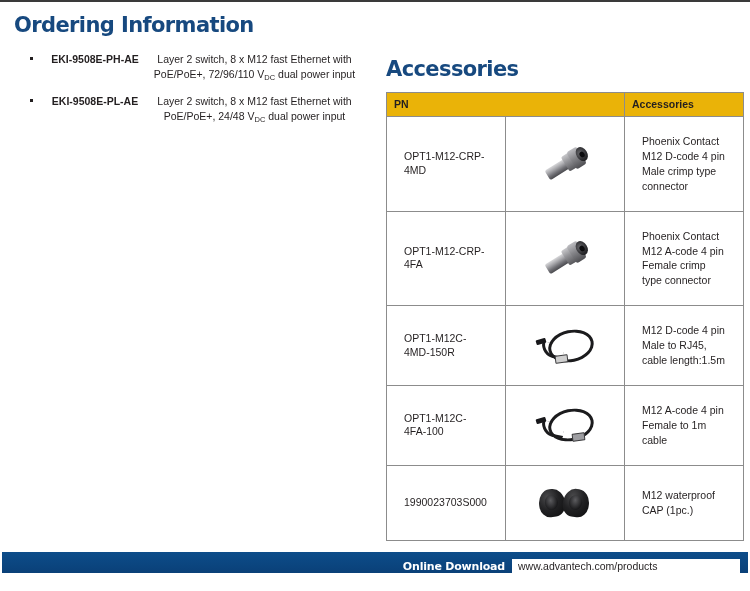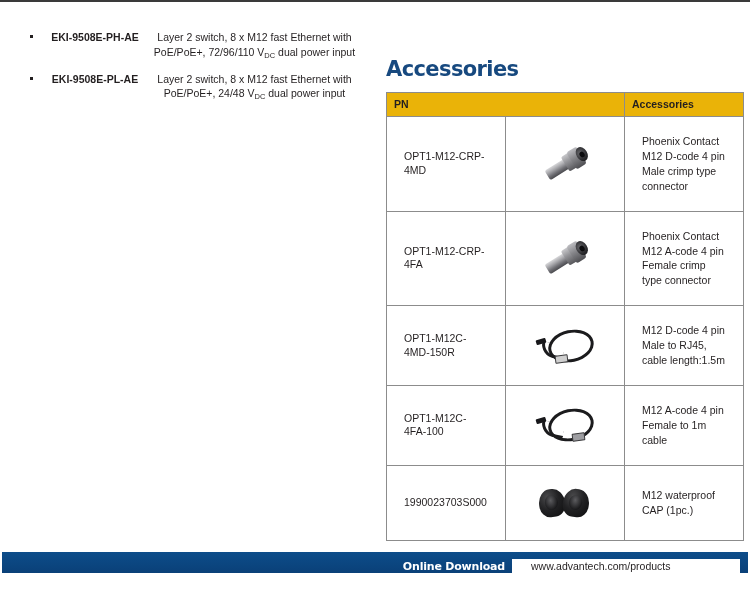--- a/index.html
+++ b/index.html
@@ -303,31 +303,32 @@
     padding-right: 7px;
     white-space: nowrap;
   }
   .footer-url {
     background: #ffffff;
     color: #231f20;
     font-size: 10.5px;
     line-height: 15px;
     height: 15px;
     width: 228px;
-    padding: 0 19px;
+    padding: 0 6px;
     box-sizing: border-box;
     white-space: nowrap;
   }
 </style>
 </head>
 <body>
 
 <div class="top-rule"></div>
 
 <div class="col-left">
+  <h2 class="section-heading">Ordering Information</h2>
 
   <ul class="order-list">
 
     <li class="order-row">
       <span class="order-bullet">
           <i></i>
         </span>
       <span class="order-pn">EKI-9508E-PH-AE</span>
       <span class="order-desc"><span>Layer 2 switch, 8 x M12 fast Ethernet with PoE/PoE+, 72/96/110 V</span><span class="sub">DC</span><span> dual power input</span></span>
     </li>

